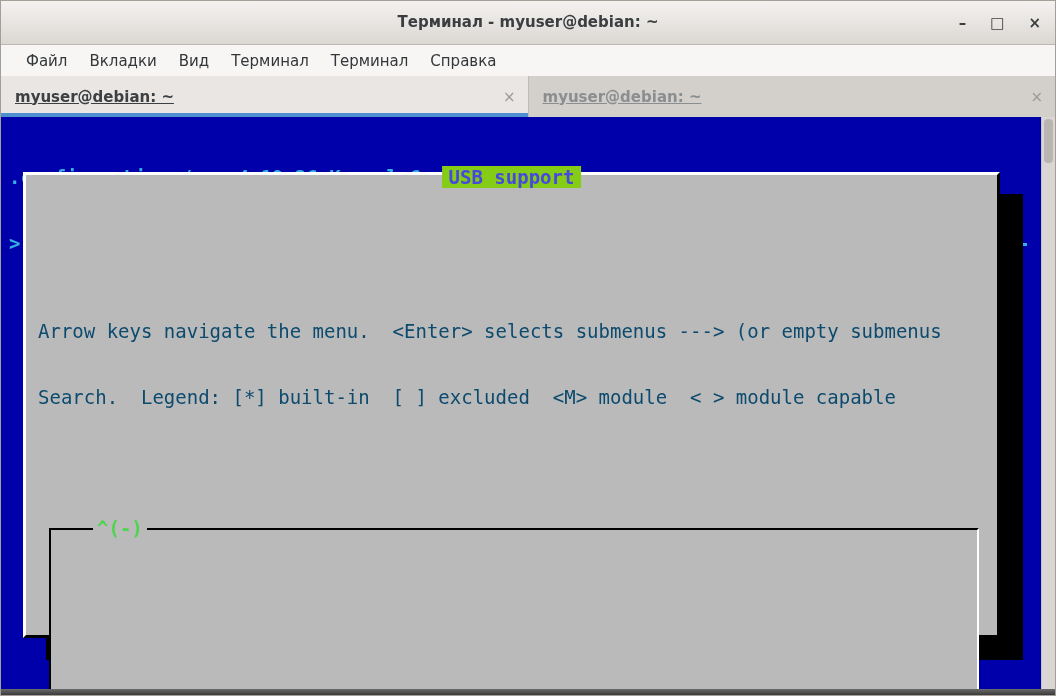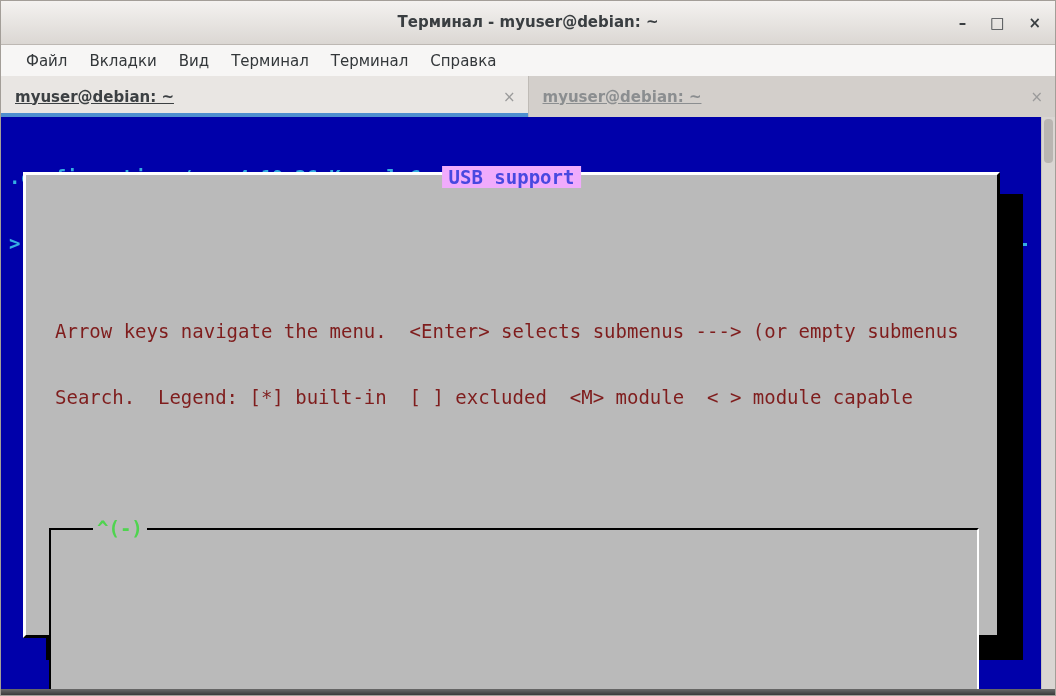--- a/index.html
+++ b/index.html
@@ -51,23 +51,23 @@
   .shadow-r { position:absolute; left:999px; top:77px;  width:23px;  height:466px; background:#000; }
   .shadow-b { position:absolute; left:45px;  top:521px; width:977px; height:22px;  background:#000; }
   
   .dialog {
     position:absolute; left:22px; top:55px; width:977px; height:466px; box-sizing:border-box;
     background:#BABABA; color:#111;
     border:3px solid; border-color:#FFF #000 #000 #FFF;
   }
   .dlg-title {
     position:absolute; top:-9px; left:50%; transform:translateX(-50%);
-    background:#f0abfc; padding:0 7px; color:#4848E0; font-weight:bold;
+    background:#84cc16; padding:0 7px; color:#4848E0; font-weight:bold;
   }
-  .instructions { margin:13px 0 0 29px; color:#7f1d1d; }
+  .instructions { margin:13px 0 0 12px; color:#0c4a6e; }
   .listbox {
     position:relative; margin:10px 0 0 23px; width:930px; height:287px; box-sizing:border-box;
     background:#BABABA; border:2px solid; border-color:#000 #FFF #FFF #000;
     padding-top:4px;
   }
   .scroll-ind {
     position:absolute; left:42px; color:#4FD44F; font-weight:bold;
     background:#BABABA; padding:0 4px;
   }
   .scroll-ind.up   { top:-13px; }

